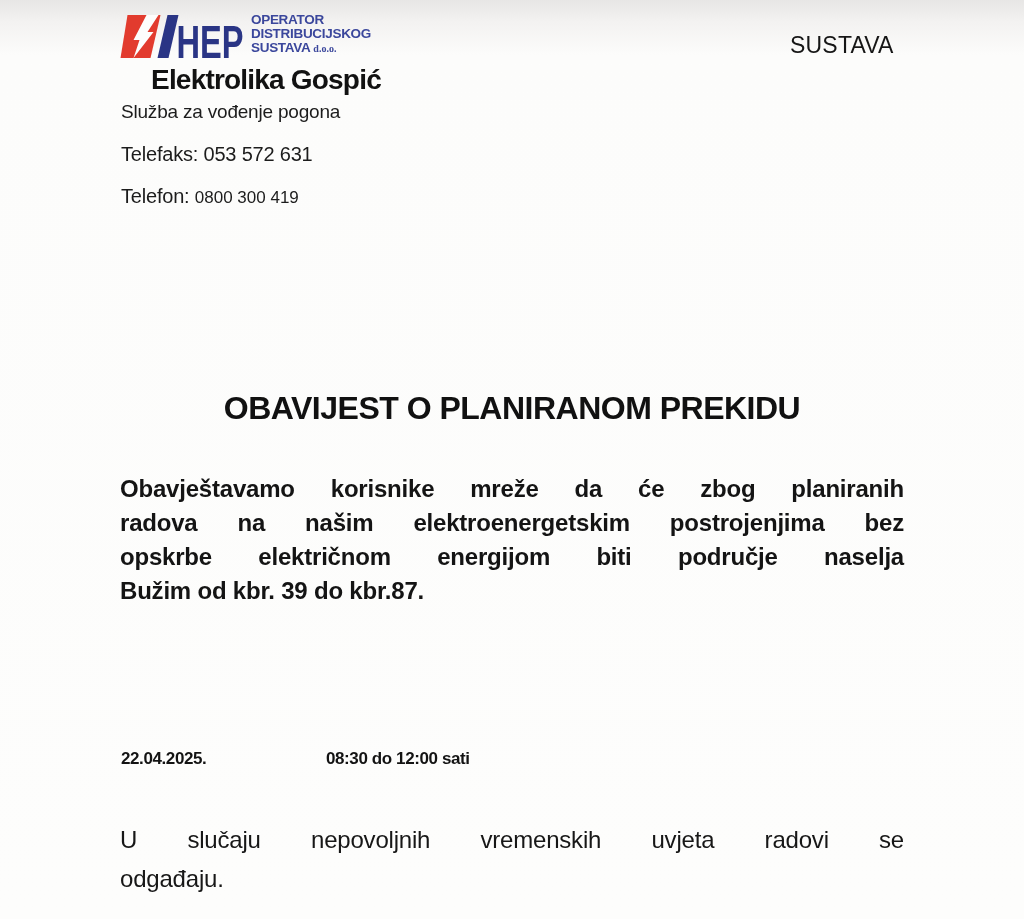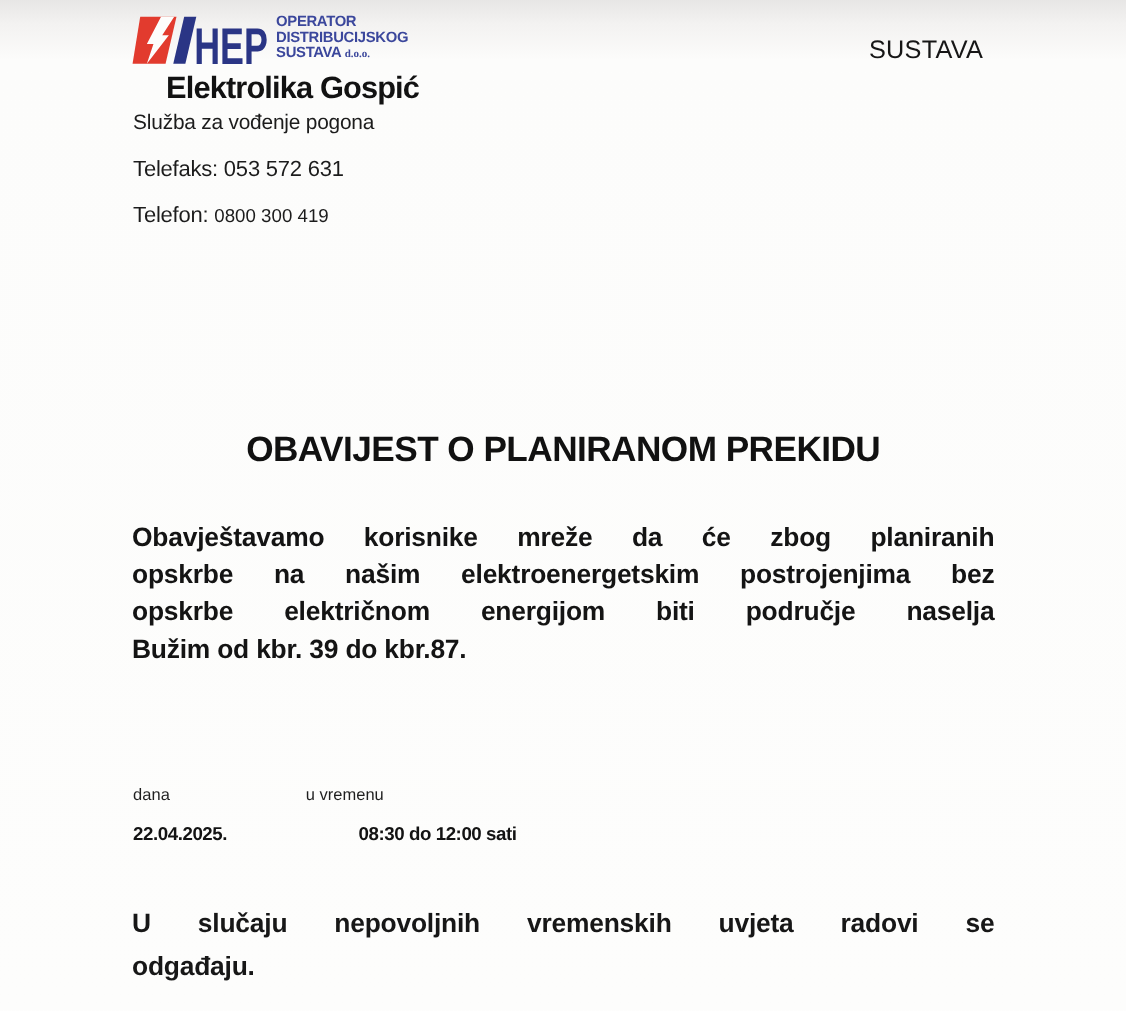--- a/index.html
+++ b/index.html
@@ -72,21 +72,21 @@
   .schedule-values {
     position: absolute; left: 121px; top: 749px;
     display: flex; font-size: 17px; font-weight: 700;
     letter-spacing: -0.4px; color: #131313; gap: 48px;
   }
   .col-date { width: 157px; flex: 0 0 157px; }
   .col-time { white-space: nowrap; }
 
   .footer-paragraph {
     position: absolute; left: 120px; top: 820px; width: 784px;
-    font-size: 24px; font-weight: 700; letter-spacing: -0.2px;
+    font-size: 24px; font-weight: 400; letter-spacing: -0.2px;
     line-height: 39px; color: #171717;
   }
 </style>
 </head>
 <body>
 
 <div id="page">
 
   <svg class="logo-svg" viewBox="0 0 125 44" aria-hidden="true">
     <polygon points="7,0 40,0 30,43 0,43" fill="#e23b2e"></polygon>
@@ -114,30 +114,26 @@
   </div>
   <div class="phone-line">
     <span>Telefon:</span>
     <span class="phone-number">0800 300 419</span>
   </div>
 
   <div class="notice-title">OBAVIJEST O PLANIRANOM PREKIDU</div>
 
   <div class="body-paragraph">
     <div class="jline">Obavještavamo korisnike mreže da će zbog planiranih</div>
-    <div class="jline">opskrbe na našim elektroenergetskim postrojenjima bez</div>
+    <div class="jline">radova na našim elektroenergetskim postrojenjima bez</div>
     <div class="jline">opskrbe električnom energijom biti područje naselja</div>
     <div class="lline">Bužim od kbr. 39 do kbr.87.</div>
   </div>
 
 
-  <div class="schedule-labels">
-    <div class="col-date">dana</div>
-    <div class="col-time">u vremenu</div>
-  </div>
 
   <div class="schedule-values">
     <div class="col-date">22.04.2025.</div>
     <div class="col-time">08:30 do 12:00 sati</div>
   </div>
 
   <div class="footer-paragraph">
     <div class="jline">U slučaju nepovoljnih vremenskih uvjeta radovi se</div>
     <div class="lline">odgađaju.</div>
   </div>

